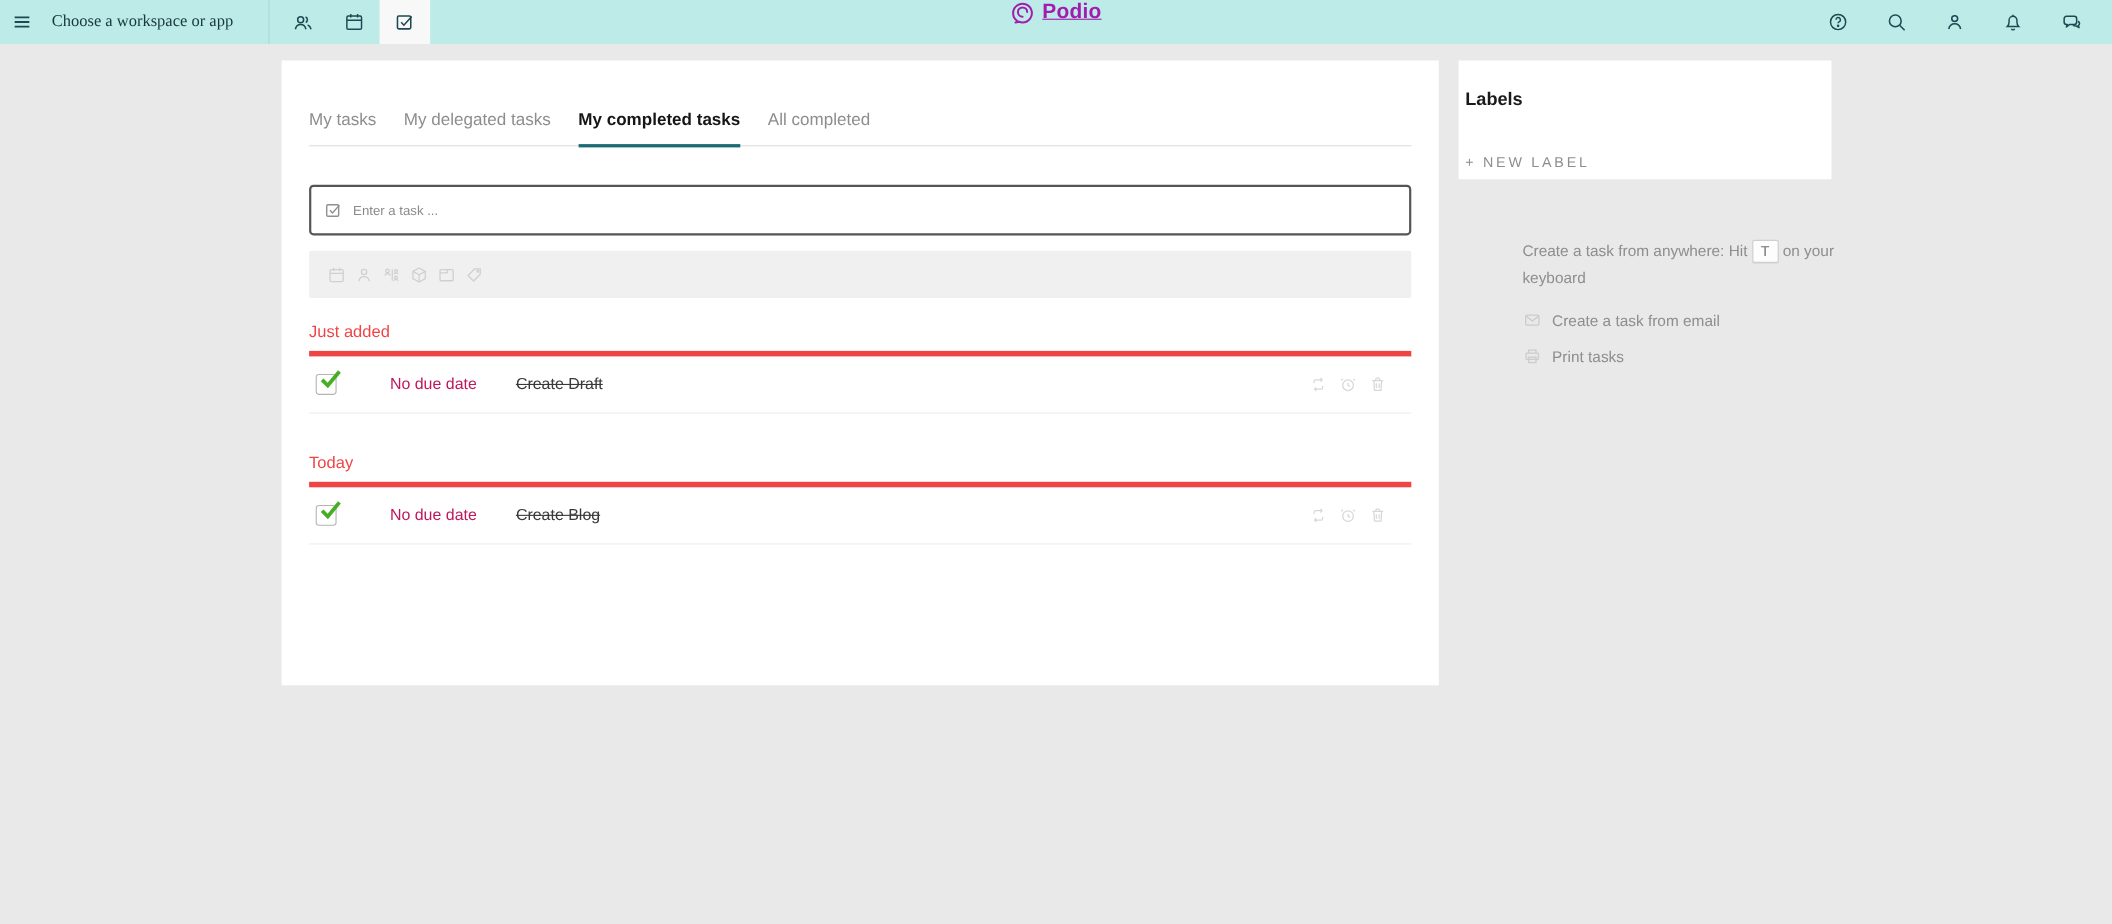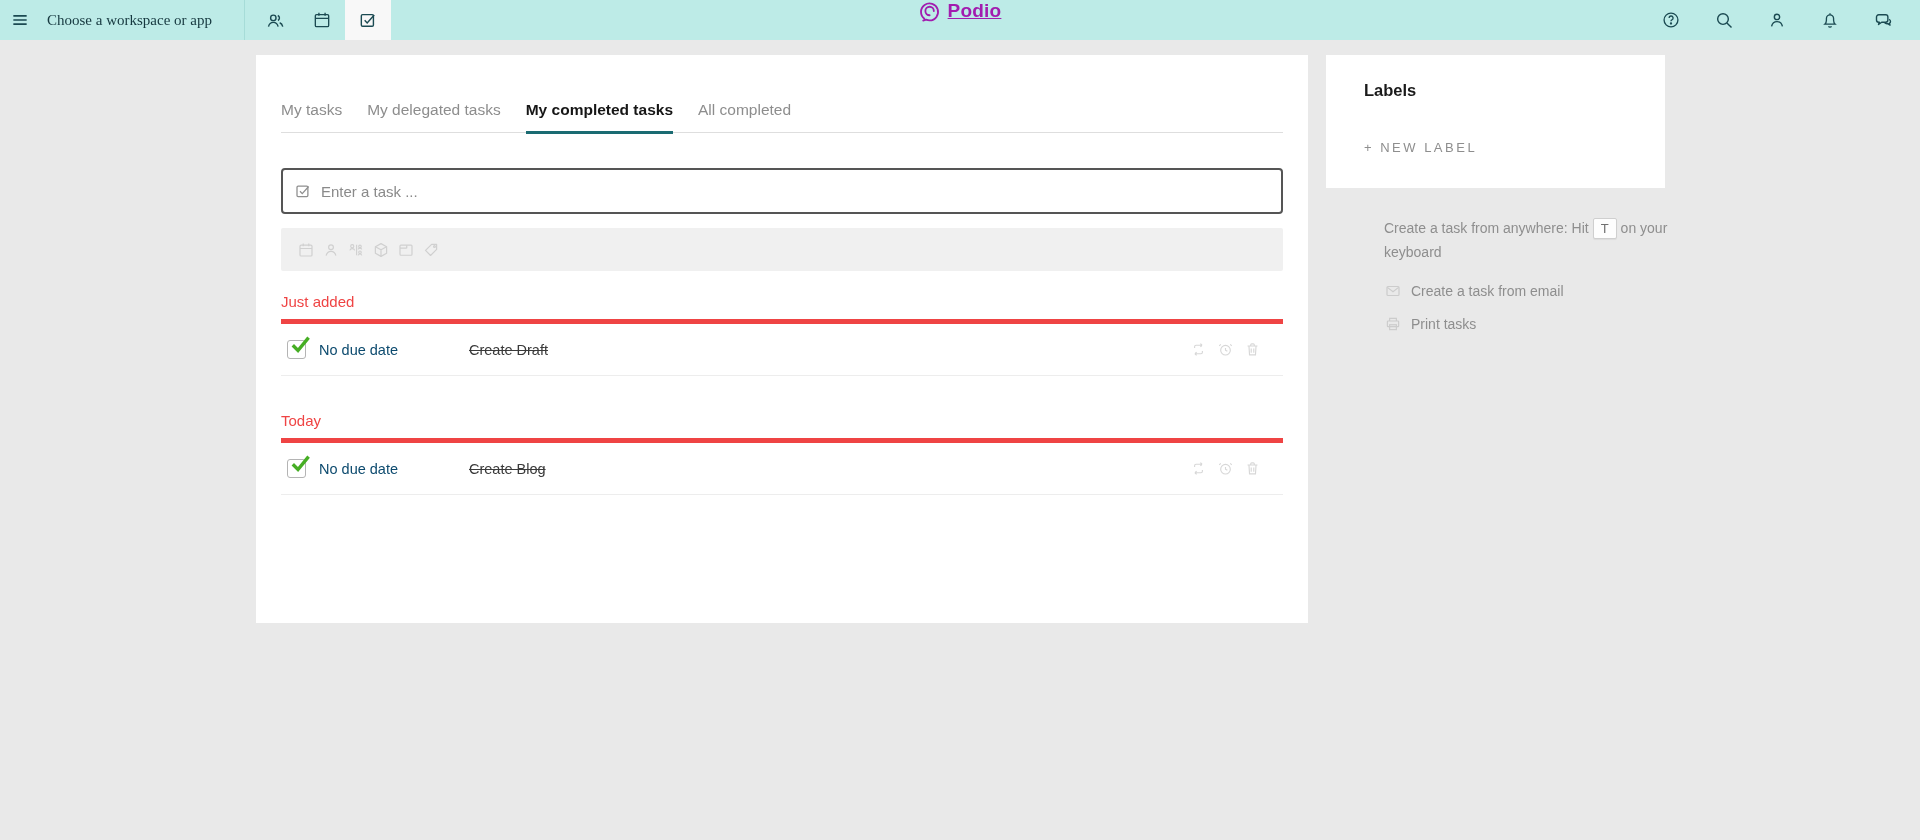--- a/index.html
+++ b/index.html
@@ -56,50 +56,50 @@
   .tab.active{color:#161616; font-weight:bold;}
   .tab.active::after{
     content:""; position:absolute; left:0; right:0; bottom:-2px; height:3px; background:var(--underline);
   }
   .composer{
     margin-top:35px; height:46px; border:2px solid #555; border-radius:4px;
     display:flex; align-items:center; padding:0 11px; gap:9px; background:#fff;
   }
   .composer .composer-check{color:#8f8f8f; flex:0 0 auto;}
   .composer input{
-    border:none; outline:none; flex:1; font-size:15px; font-family:"Liberation Sans",sans-serif; color:#8b5cf6; background:transparent;
+    border:none; outline:none; flex:1; font-size:12px; font-family:"Liberation Sans",sans-serif; color:#8b5cf6; background:transparent;
   }
   .composer input::placeholder{color:#8a8a8a;}
   .composer-toolbar{
     margin-top:14px; height:43px; background:#f0f0f0; border-radius:2px;
     display:flex; align-items:center; padding:0 16px; gap:7px; color:#d0d0d0;
   }
   .composer-toolbar .tool{cursor:pointer; display:flex; align-items:center;}
 
   .section-title{
     margin-top:22px; font-size:15px; color:#ef4444; padding-bottom:9px; border-bottom:5px solid #ef4444;
   }
   .section-title.second{margin-top:36px;}
   .task-row{
     height:52px; display:flex; align-items:center; border-bottom:1px solid #ededed;
   }
   .task-check{
     position:relative; width:19px; height:19px; border:1.5px solid #b4b4b4; border-radius:3px;
     background:#fff; margin-left:6px; margin-right:13px; cursor:pointer; flex:0 0 auto;
   }
   .task-check svg{position:absolute; left:0px; top:-7px; color:var(--green);}
-  .task-due{font-size:14.5px; color:#0c4a6e; width:150px; flex:0 0 auto;}
+  .task-due{font-size:14.5px; color:#be185d; width:150px; flex:0 0 auto;text-align:center;}
   .task-title{font-size:14.5px; color:#3a3a3a; text-decoration:line-through; cursor:pointer;}
   .row-actions{margin-left:auto; display:flex; align-items:center; gap:10px; color:#d7d7d7; padding-right:22px;}
   .row-actions .ra{cursor:pointer; display:flex; align-items:center;}
 
   
   .labels-card{
-    position:absolute; left:1326px; top:55px; width:339px; height:133px;
-    background:var(--card-bg); padding:26px 38px;
+    position:absolute; left:1326px; top:55px; width:339px; height:108px;
+    background:var(--card-bg); padding:26px 6px;
   }
   .labels-title{font-size:16.5px; font-weight:bold; color:#1a1a1a;}
   .new-label{margin-top:40px; font-size:13px; color:#8e8e8e; letter-spacing:2.5px; cursor:pointer;}
 
   .tips{
     position:absolute; left:1384px; top:216px; width:300px;
     color:#8e8e8e; font-size:14px; line-height:24px;
   }
   .kbd-key{
     display:inline-block; background:#fdfdfd; border:1px solid #cfcfcf; border-radius:2px;

